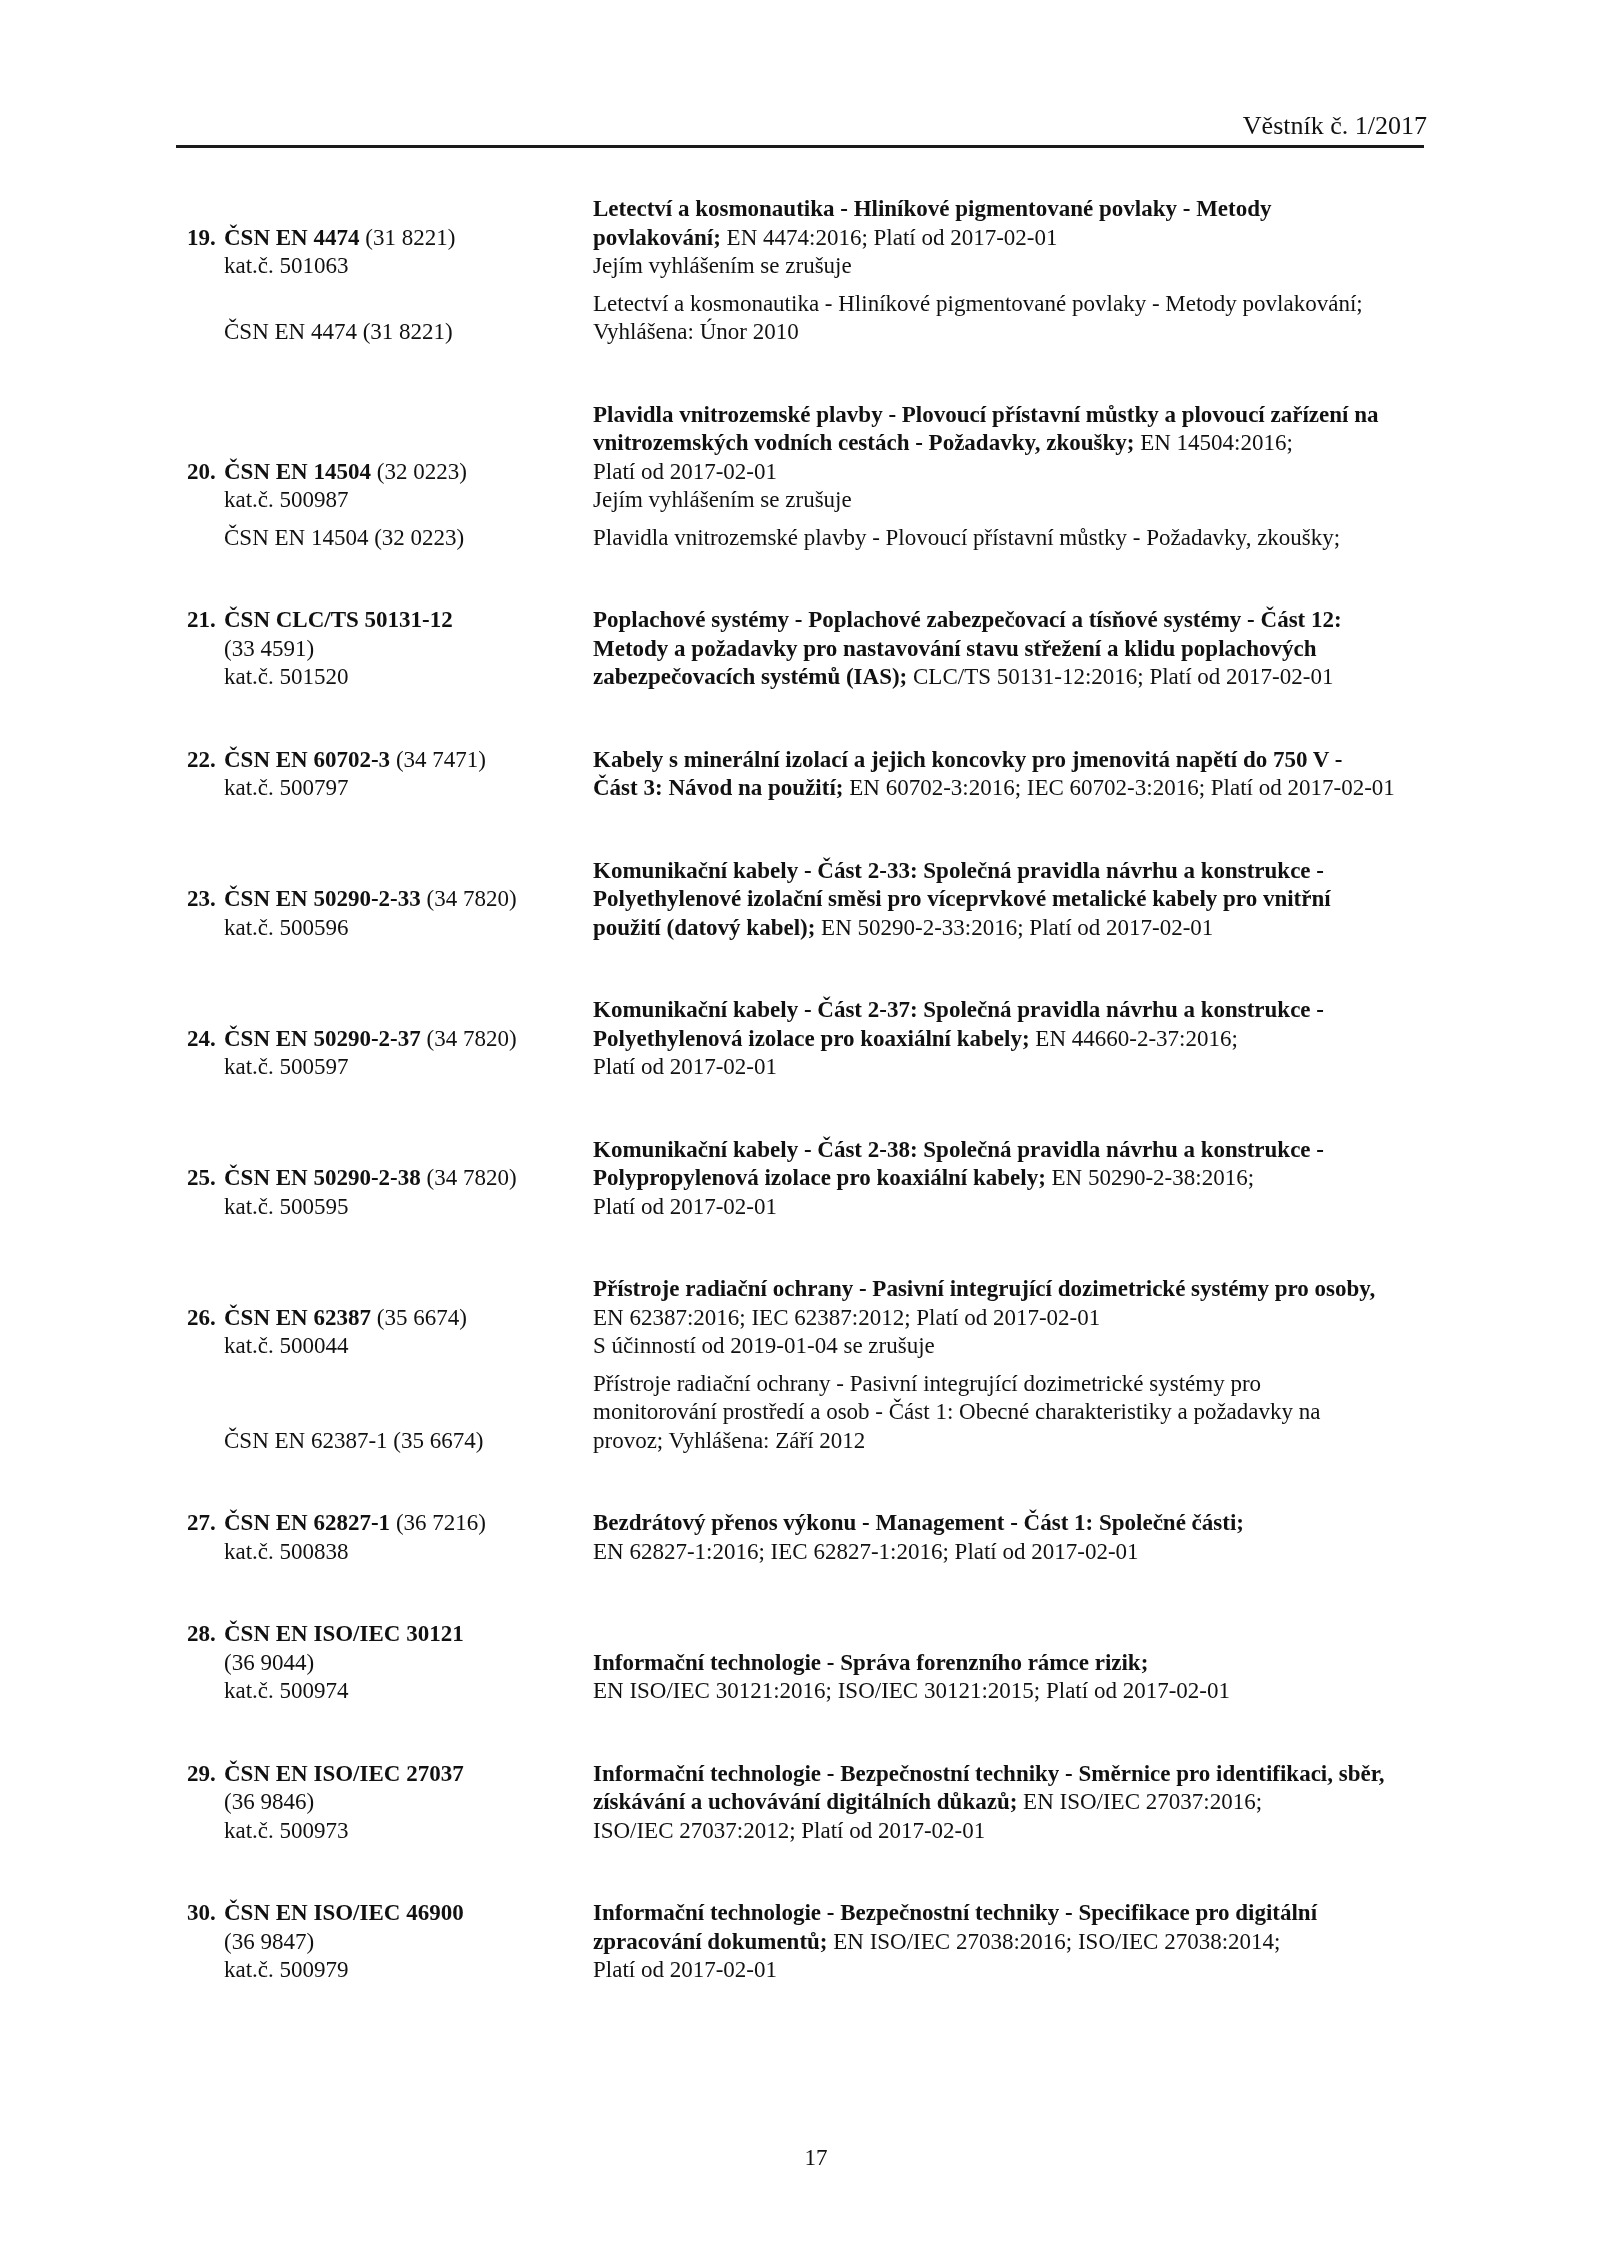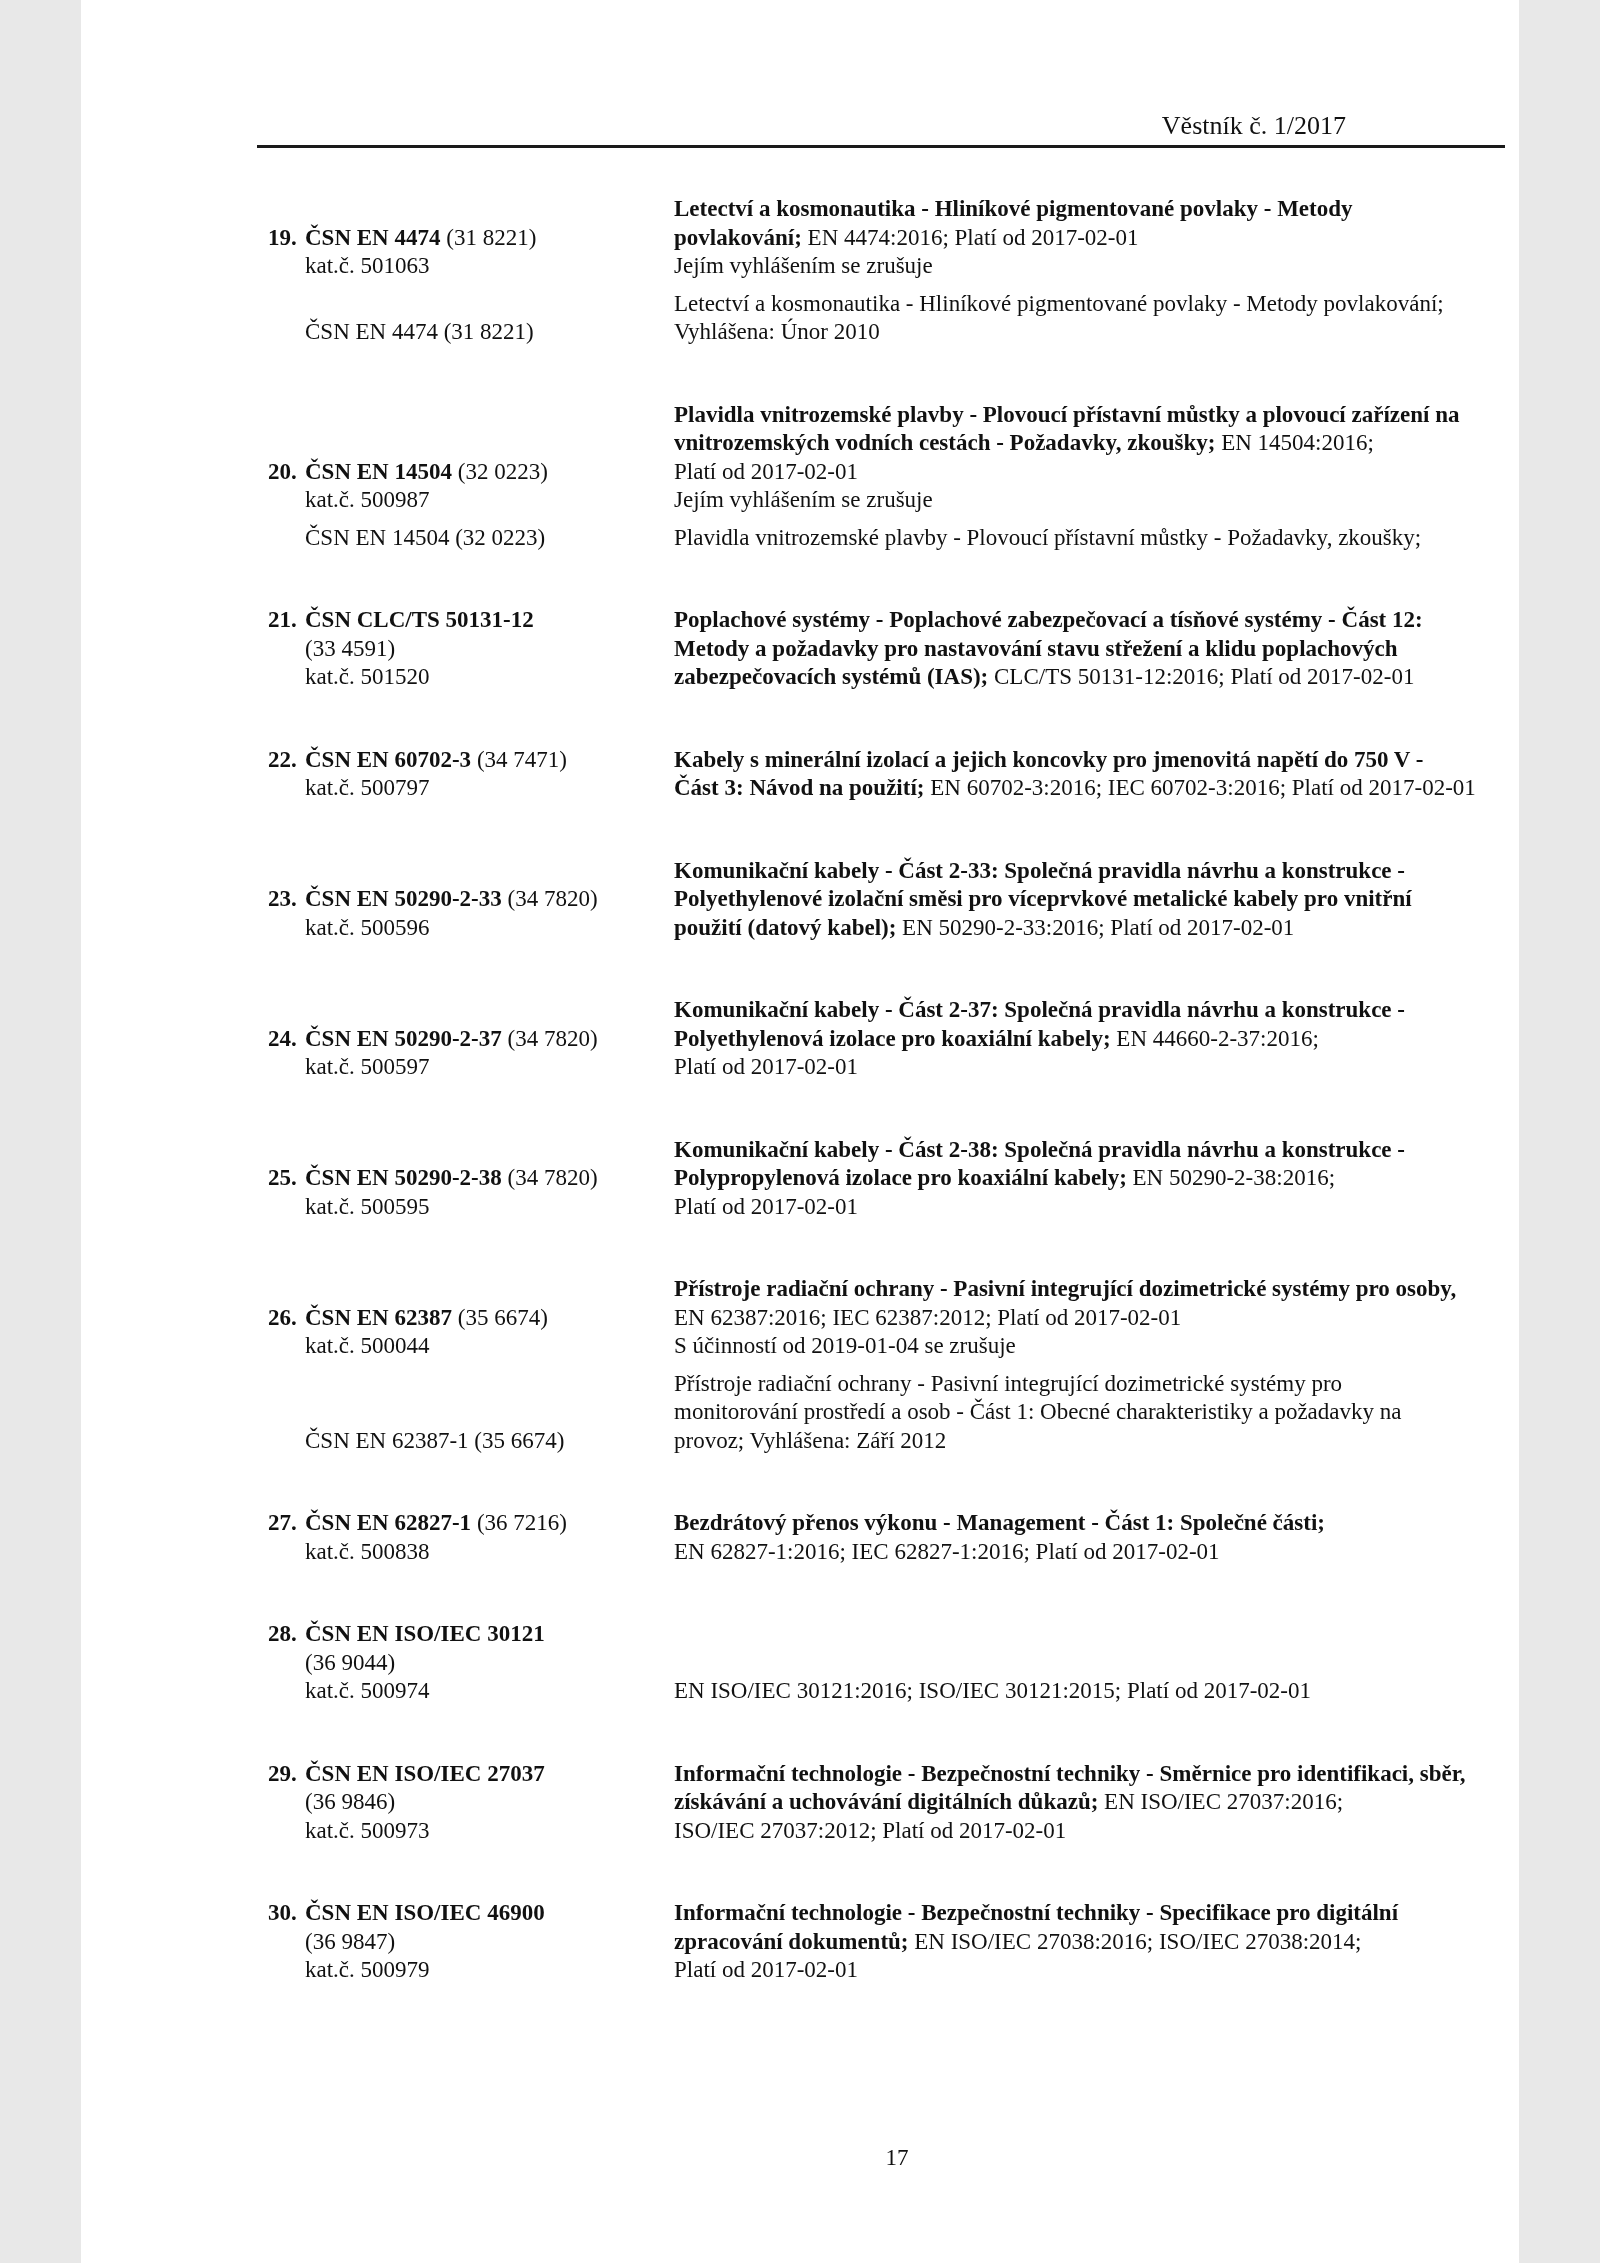--- a/index.html
+++ b/index.html
@@ -1,18 +1,18 @@
 <!DOCTYPE html>
 <html><head>
 <meta charset="utf-8">
 <style>
   html,body { margin:0; padding:0; background:#e8e8e8; }
   .page {
     position:relative;
-    width:1438px; height:2263px;
+    width:1600px; height:2263px;
     margin:0 auto;
     background:#ffffff;
     color:#111111;
     font-family:"Liberation Serif", "DejaVu Serif", serif;
     font-size:23px;
     line-height:28.5px;
     overflow:hidden;
   }
   .header {
     position:absolute; top:111px; right:173px;
@@ -208,20 +208,21 @@
   </section>
 
   <section class="entry">
     <div class="row main">
       <div class="left">
         <div class="dline"><span class="num">28.</span><span class="desig">ČSN EN ISO/IEC 30121</span></div>
       <div class="indent cls">(36 9044)</div>
             <div class="indent">kat.č. 500974</div>
           </div>
       <div class="right">
+            <div class="line"><b>Informační technologie - Správa forenzního rámce rizik;</b></div>
             <div class="line"><span>EN ISO/IEC 30121:2016; ISO/IEC 30121:2015; Platí od 2017-02-01</span></div>
           </div>
     </div>
   </section>
 
   <section class="entry">
     <div class="row main">
       <div class="left">
         <div class="dline"><span class="num">29.</span><span class="desig">ČSN EN ISO/IEC 27037</span></div>
       <div class="indent cls">(36 9846)</div>

